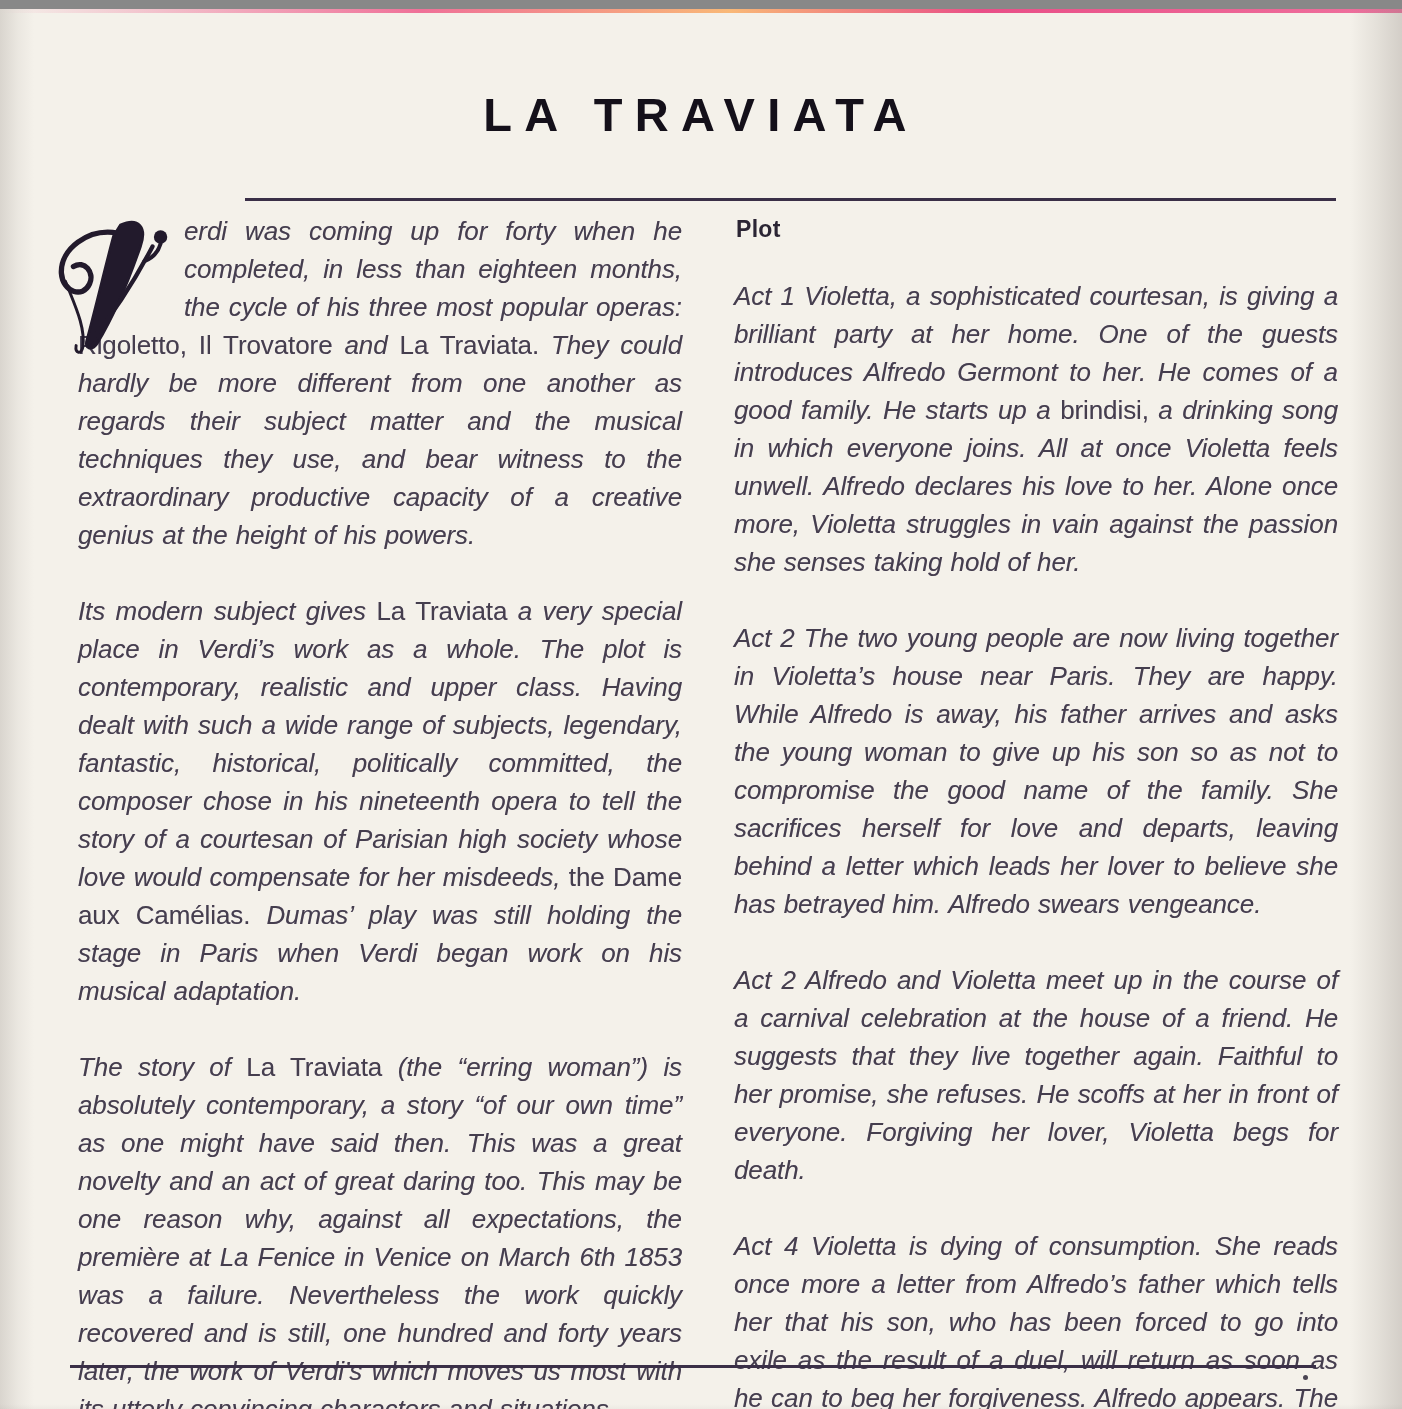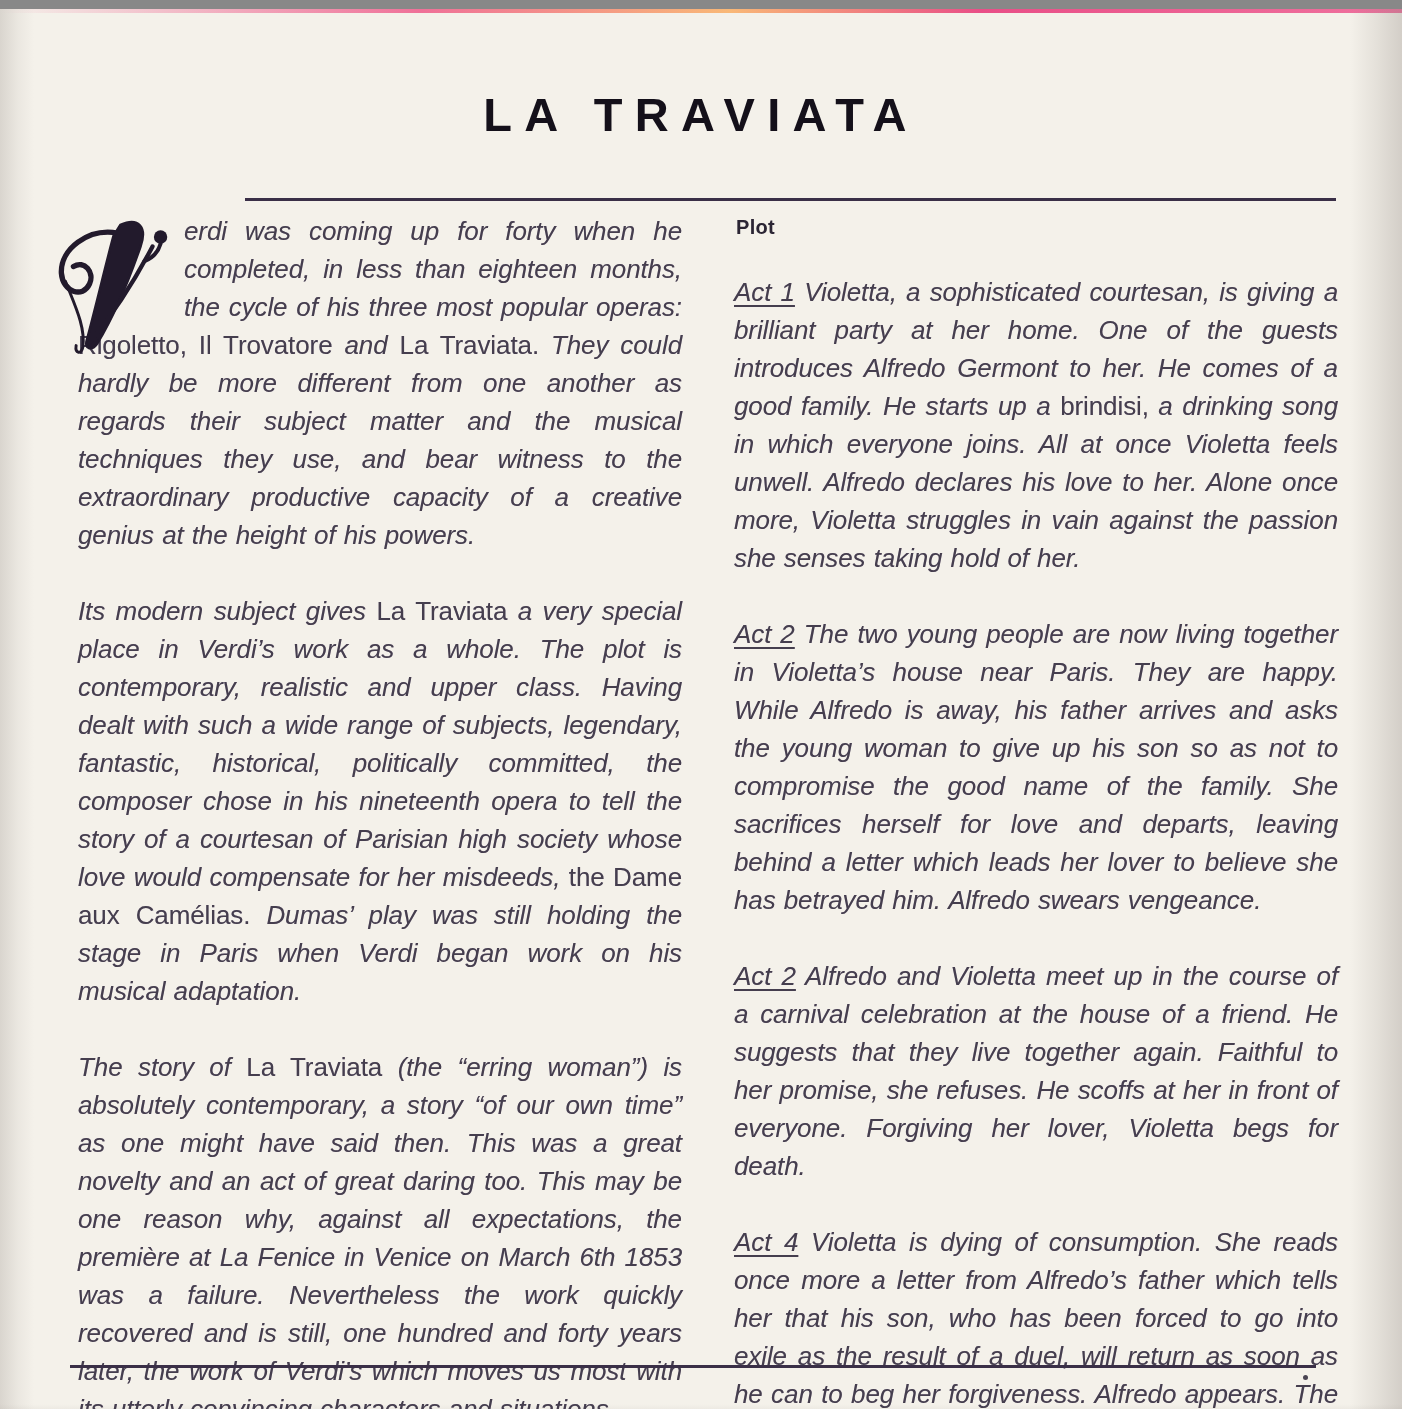--- a/index.html
+++ b/index.html
@@ -55,25 +55,25 @@
     margin:0 0 38px 0;
     font-size:26px;line-height:38px;
     font-style:italic;
     text-align:justify;
     letter-spacing:-.1px;word-spacing:1px;
     color:#453e4e;
     text-shadow:0 0 .4px rgba(90,70,120,.35);
   }
   .seg-it{font-style:italic;}
   .seg-rm{font-style:normal;}
-  .seg-u{font-style:italic;text-decoration:underline;text-underline-offset:4px;text-decoration-thickness:2px;}
+  .seg-u{font-style:italic;text-underline-offset:4px;text-decoration-thickness:2px;}
 
   .plot-heading{
     margin:4px 0 34px 2px;
-    font-size:20px;font-weight:bold;font-style:normal;
+    font-size:23px;font-weight:bold;font-style:normal;
     color:#2b2534;
     letter-spacing:.3px;
   }
 
   .drop-cap{
     float:left;
     width:126px;height:112px;
     margin:2px 10px 0 -30px;
     position:relative;
   }

